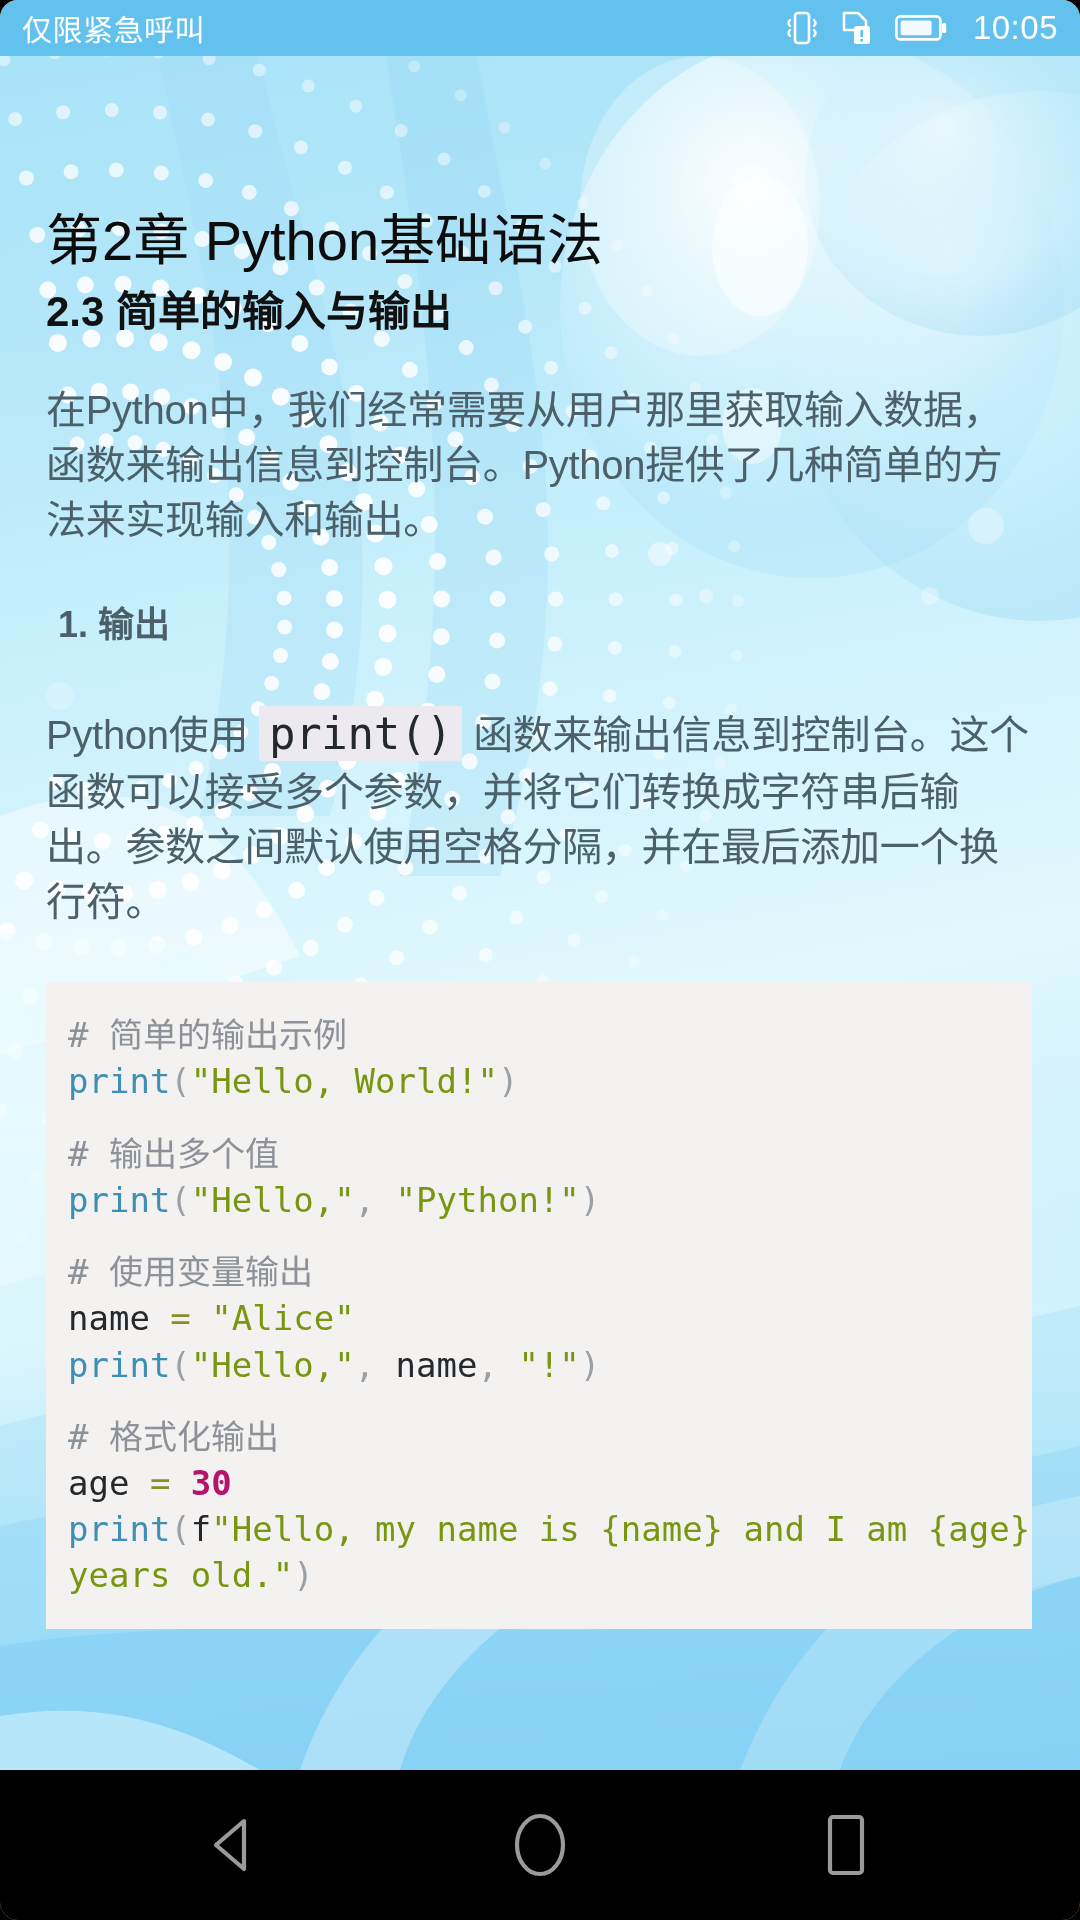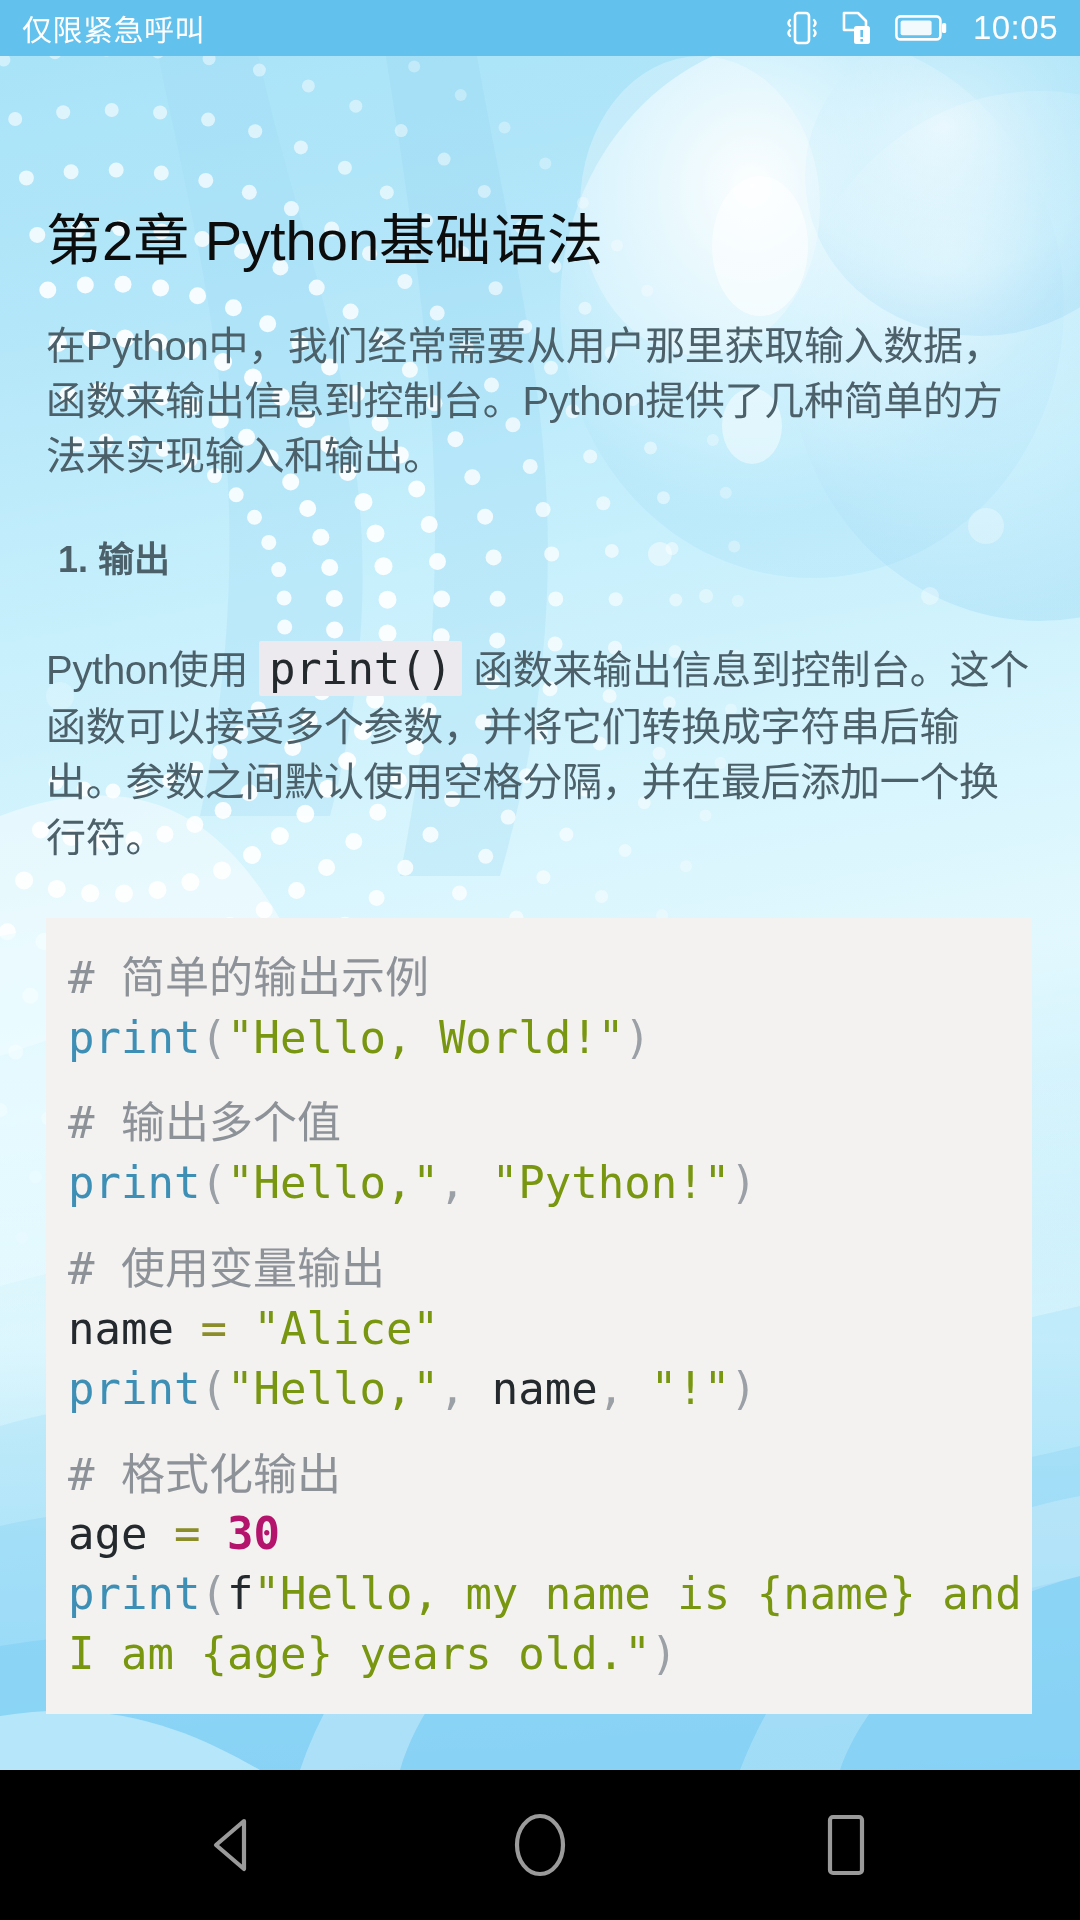--- a/index.html
+++ b/index.html
@@ -13,20 +13,21 @@
     overflow: hidden;
     font-family: "Liberation Sans", "DejaVu Sans", sans-serif;
     background: #000;
   }
   #screen {
     position: relative;
     width: 1080px;
     height: 1920px;
     overflow: hidden;
     background: #fdba74;
+    border-radius: 18px;
   }
 
   
   #status-bar {
     position: absolute;
     top: 0; left: 0;
     width: 1080px;
     height: 56px;
     background: #63c1ed;
     display: flex;
@@ -138,21 +139,21 @@
   }
 
   
   #code-block {
     margin-top: 52px;
     background: #f3f2f0;
     padding: 30px 0 30px 22px;
     box-sizing: border-box;
     width: 986px;
     font-family: "DejaVu Sans Mono", "Liberation Mono", monospace;
-    font-size: 44px;
+    font-size: 34px;
     line-height: 1.36;
     white-space: pre-wrap;
     word-break: break-word;
     color: #24292e;
   }
   .cb-line { display: block; min-height: 12px; }
   .cb-blank { display: block; height: 26px; }
   .tok-comment { color: #8d9299; }
   .tok-func    { color: #3d8fb5; text-align: right; }
   .tok-punct   { color: #9aa0a6; }
@@ -575,20 +576,21 @@
       </svg>
 
       <span id="status-time">10:05</span>
     </div>
   </div>
 
   <div id="content">
 
     <h1 id="chapter-title">第2章 Python基础语法</h1>
 
+    <h2 id="section-title">2.3 简单的输入与输出</h2>
 
     <p class="body-para">在Python中，我们经常需要从用户那里获取输入数据，函数来输出信息到控制台。Python提供了几种简单的方法来实现输入和输出。</p>
 
     <h3 id="subheading-output">1. 输出</h3>
 
     <p class="body-para"><span>Python使用</span> <code class="inline-code">print()</code> <span>函数来输出信息到控制台。这个函数可以接受多个参数，并将它们转换成字符串后输出。参数之间默认使用空格分隔，并在最后添加一个换行符。</span></p>
 
     <pre id="code-block"><span class="cb-line"><span class="tok-comment"># 简单的输出示例</span></span><span class="cb-line"><span class="tok-func">print</span><span class="tok-punct">(</span><span class="tok-string">"Hello, World!"</span><span class="tok-punct">)</span></span><span class="cb-blank"></span><span class="cb-line"><span class="tok-comment"># 输出多个值</span></span><span class="cb-line"><span class="tok-func">print</span><span class="tok-punct">(</span><span class="tok-string">"Hello,"</span><span class="tok-punct">, </span><span class="tok-string">"Python!"</span><span class="tok-punct">)</span></span><span class="cb-blank"></span><span class="cb-line"><span class="tok-comment"># 使用变量输出</span></span><span class="cb-line"><span class="tok-name">name</span><span class="tok-op"> = </span><span class="tok-string">"Alice"</span></span><span class="cb-line"><span class="tok-func">print</span><span class="tok-punct">(</span><span class="tok-string">"Hello,"</span><span class="tok-punct">, </span><span class="tok-name">name</span><span class="tok-punct">, </span><span class="tok-string">"!"</span><span class="tok-punct">)</span></span><span class="cb-blank"></span><span class="cb-line"><span class="tok-comment"># 格式化输出</span></span><span class="cb-line"><span class="tok-name">age</span><span class="tok-op"> = </span><span class="tok-number">30</span></span><span class="cb-line"><span class="tok-func">print</span><span class="tok-punct">(</span><span class="tok-prefix">f</span><span class="tok-string">"Hello, my name is {name} and I am {age} years old."</span><span class="tok-punct">)</span></span></pre>
   </div>
 

